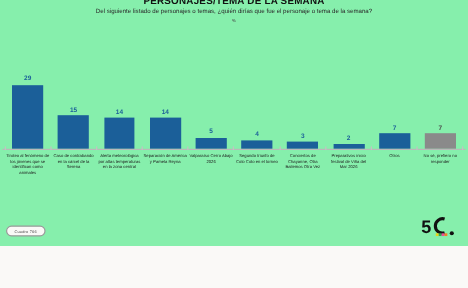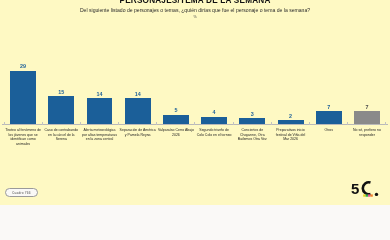--- a/index.html
+++ b/index.html
@@ -5,21 +5,21 @@
   html,body{margin:0;padding:0;}
   body{
     width:390px;height:205px;
     background:#faf9f7;
     font-family:"Liberation Sans", sans-serif;
     overflow:hidden;
     position:relative;
   }
   .slide{
     position:absolute;inset:0;
-    background:#fef9c3;
+    background:#86efac;
   }
   
   .hdr{
     position:absolute;left:0;right:0;top:-4px;
     text-align:center;
   }
   .hdr-title{
     font-size:8.2px;
     font-weight:bold;
     color:#111;

